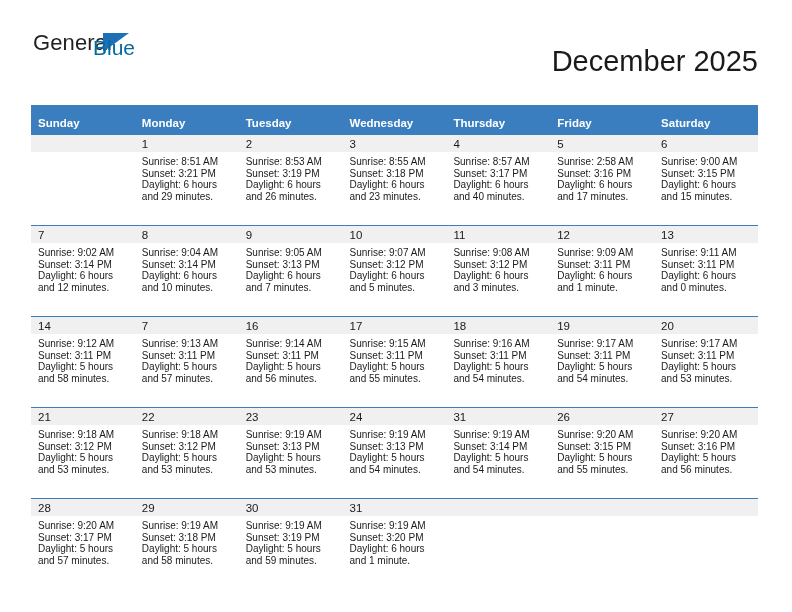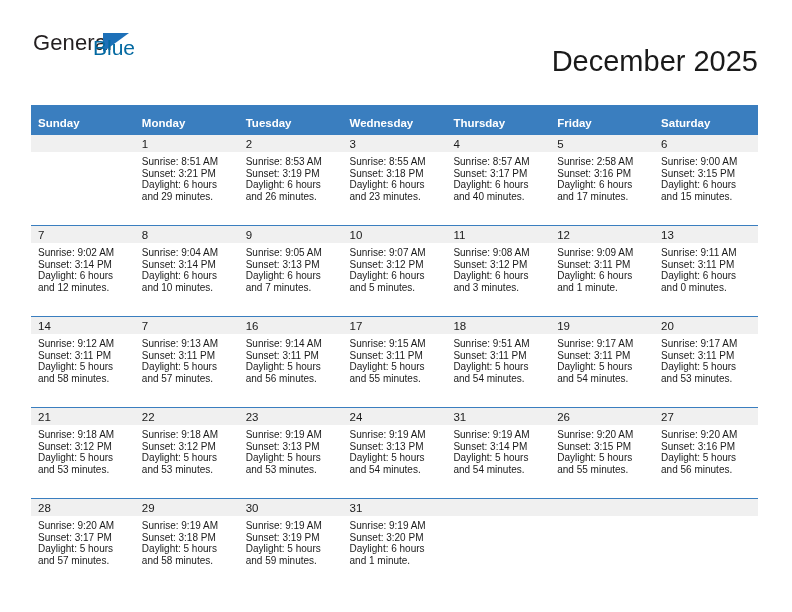--- a/index.html
+++ b/index.html
@@ -366,21 +366,21 @@
                 <div>Sunset: 3:11 PM</div>
                 <div>Daylight: 5 hours</div>
                 <div>and 55 minutes.</div>
               </div>
             </div>
           </td>
           <td>
             <div class="cell">
               <div class="daynum-band">18</div>
               <div class="cell-body">
-                <div>Sunrise: 9:51 AM</div>
+                <div>Sunrise: 9:16 AM</div>
                 <div>Sunset: 3:11 PM</div>
                 <div>Daylight: 5 hours</div>
                 <div>and 54 minutes.</div>
               </div>
             </div>
           </td>
           <td>
             <div class="cell">
               <div class="daynum-band">19</div>
               <div class="cell-body">

